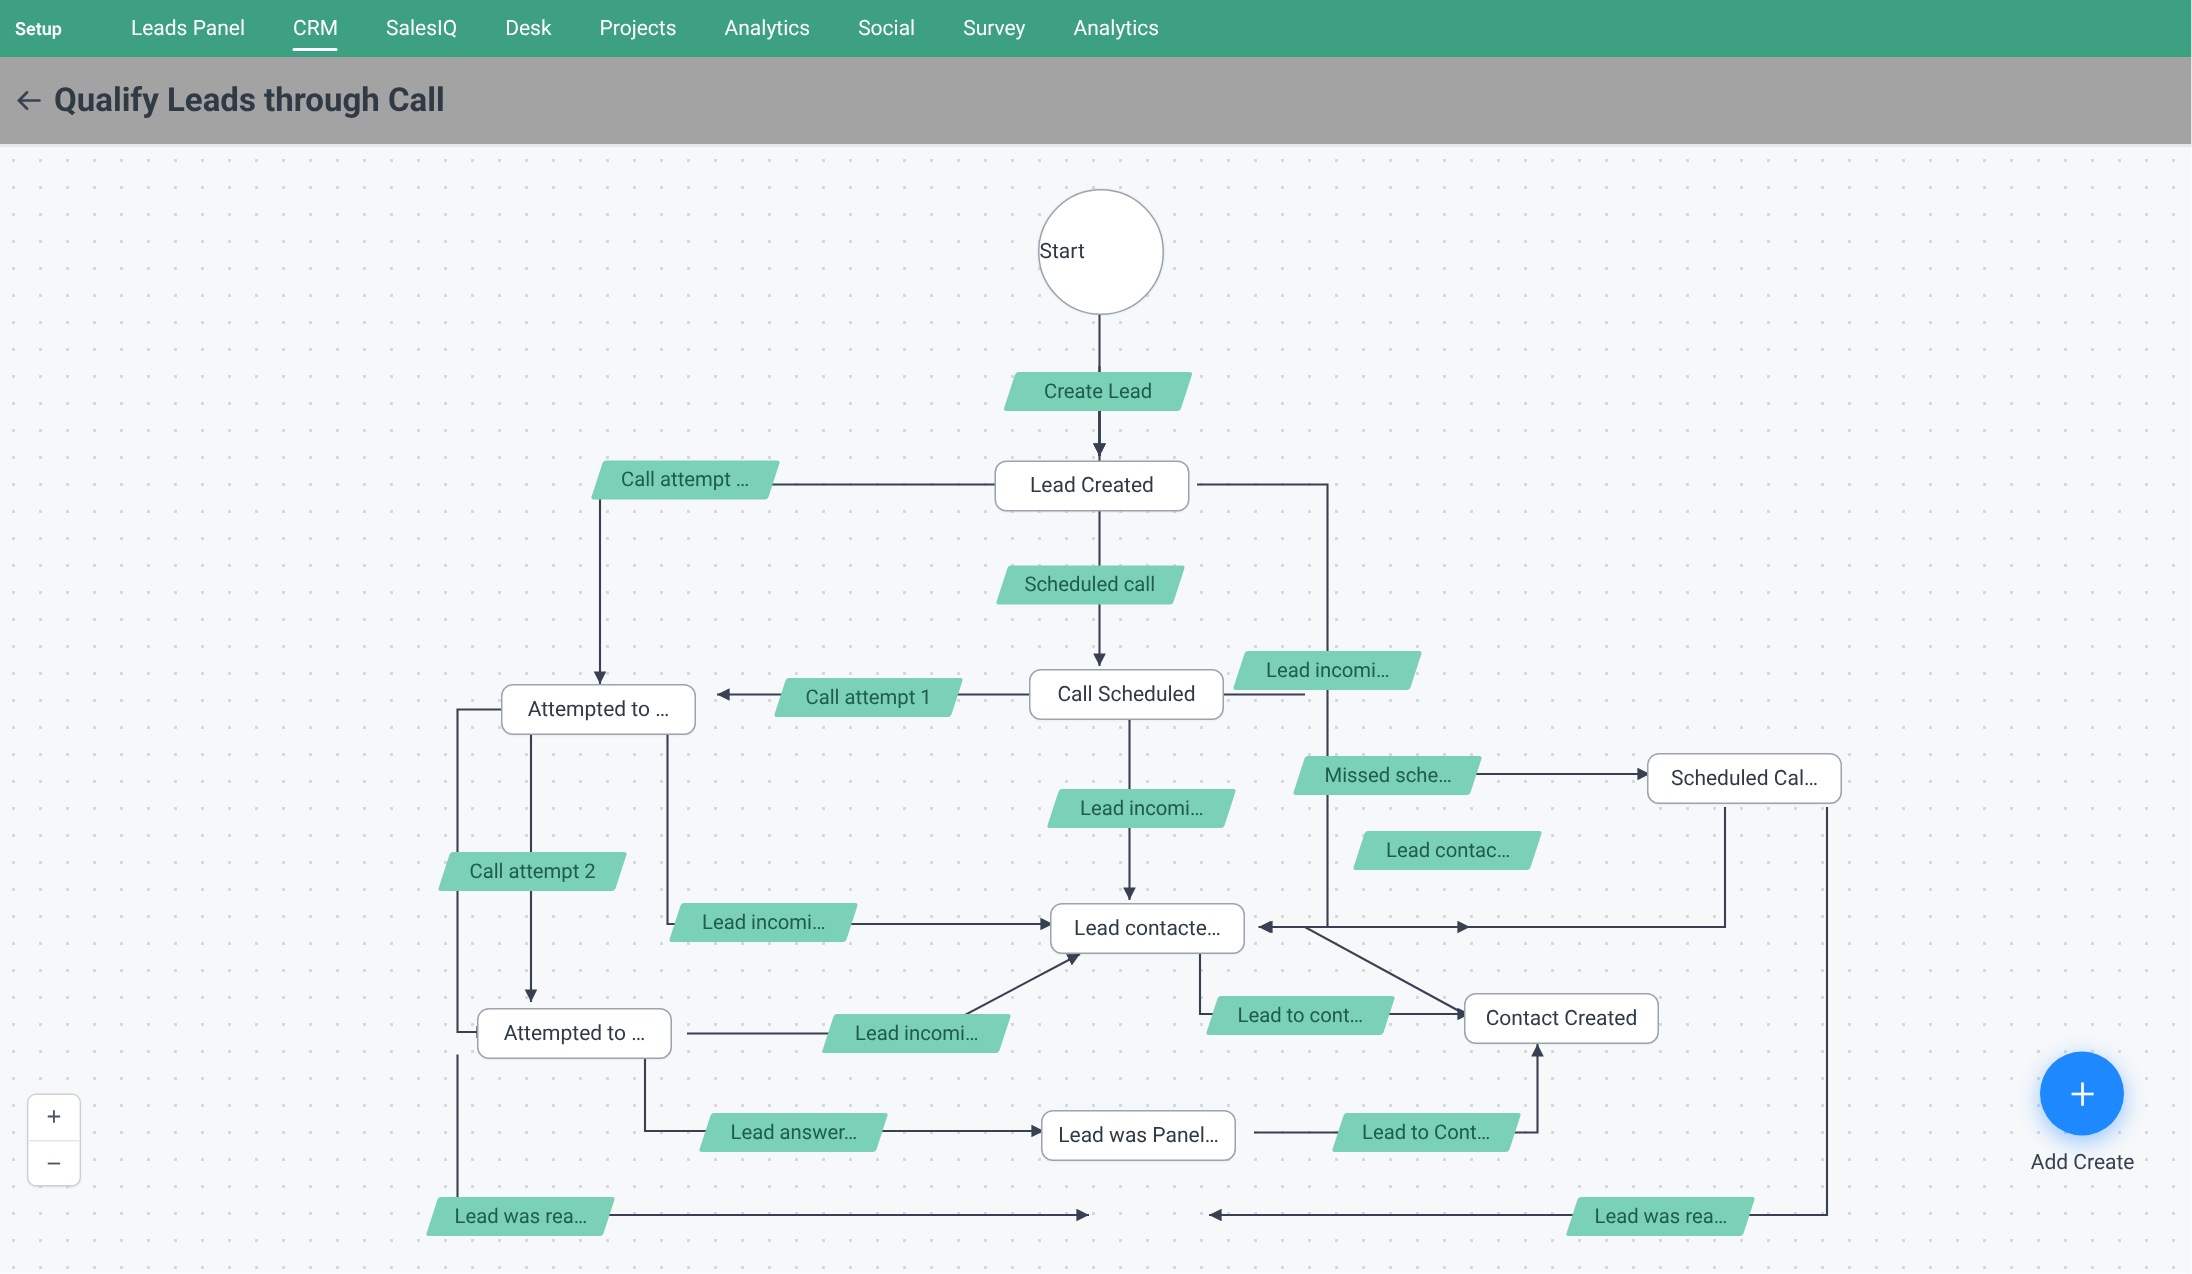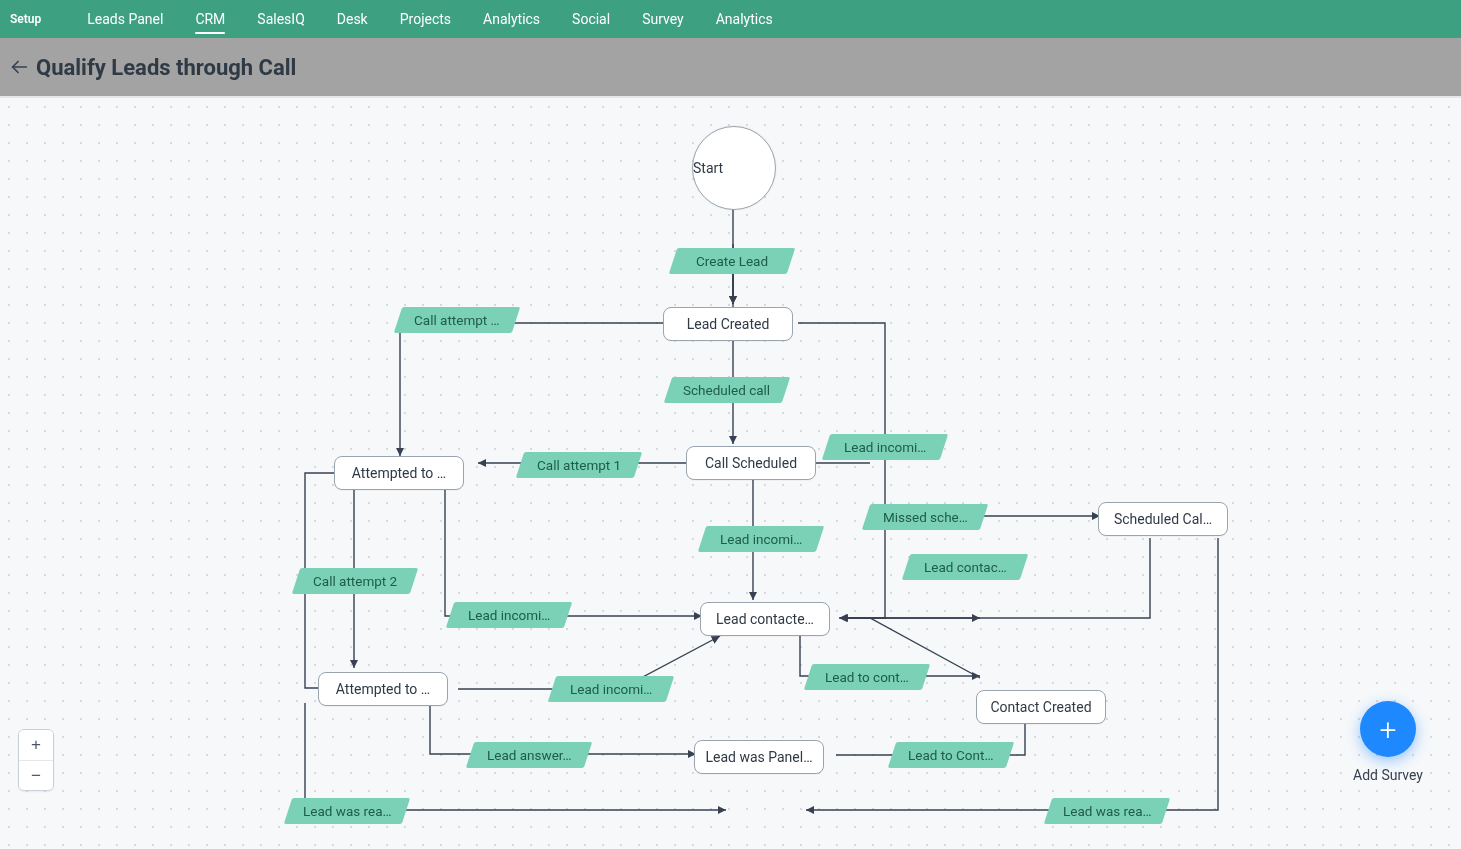--- a/index.html
+++ b/index.html
@@ -304,21 +304,21 @@
   <div class="node" style="left:318px; top:574px;">Attempted to …</div>
 
   <div class="trans" style="left:552px; top:578px;">
     <span>Lead incomi…</span>
   </div>
 
   <div class="trans" style="left:808px; top:566px;">
     <span>Lead to cont…</span>
   </div>
 
-  <div class="node" style="left:976px; top:564px;margin-top:28px;">Contact Created</div>
+  <div class="node" style="left:976px; top:564px;">Contact Created</div>
 
   <div class="trans" style="left:470px; top:644px;">
     <span>Lead answer…</span>
   </div>
 
   <div class="node" style="left:694px; top:642px;">Lead was Panel…</div>
 
   <div class="trans" style="left:892px; top:644px;">
     <span>Lead to Cont…</span>
   </div>
@@ -333,16 +333,16 @@
 
   <div class="zoom">
     <button>+</button>
     <button>−</button>
   </div>
 
   <div class="fab">
     <div class="btn">
       <span>+</span>
     </div>
-    <div class="cap">Add Survey</div>
+    <div class="cap">Add Create</div>
   </div>
 
 </div>
 
 </body></html>

